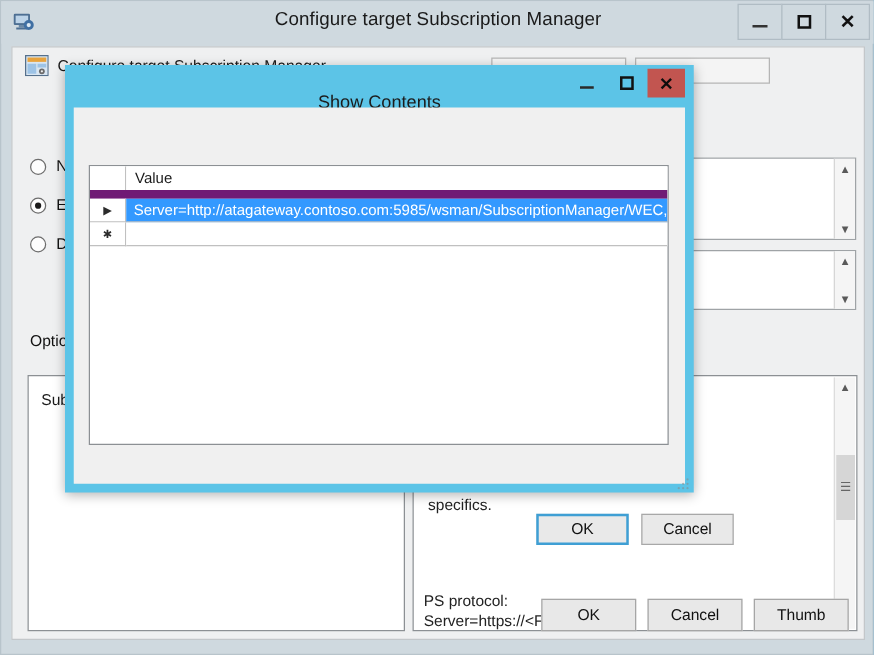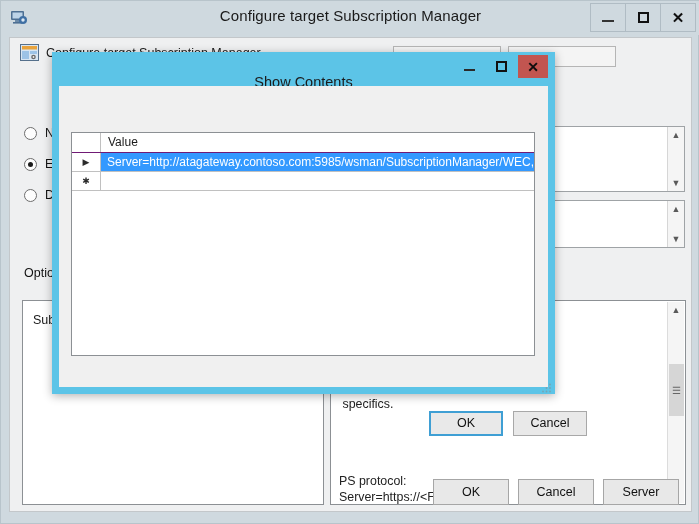--- a/index.html
+++ b/index.html
@@ -355,21 +355,21 @@
     width: 464px;
     height: 224px;
     background: #ffffff;
     border: 1px solid #8c9094;
     box-sizing: border-box;
     overflow: hidden;
   }
   .grid-header {
     display: flex;
     height: 19px;
-    border-bottom: 1px solid #701a75;
+    border-bottom: 7px solid #701a75;
     background: #ffffff;
     justify-content: flex-end;
   }
   .grid-corner {
     width: 29px;
     border-right: 1px solid #c0c0c0;
     background: #ffffff;
     box-sizing: border-box;
   }
   .grid-colhead {
@@ -548,21 +548,21 @@
         <div class="help-scroll">
           <div class="arrow up" style="position:absolute;left:0;top:0;width:16px;height:16px;display:flex;align-items:center;justify-content:center;font-size:9px;color:#5a5a5a;">▲</div>
           <div class="thumb">☰</div>
           <div class="arrow down" style="position:absolute;left:0;bottom:0;width:16px;height:16px;display:flex;align-items:center;justify-content:center;font-size:9px;color:#5a5a5a;">▼</div>
         </div>
       </div>
 
       <div class="main-footer-btns">
         <div class="btn">OK</div>
         <div class="btn">Cancel</div>
-        <div class="btn">Server</div>
+        <div class="btn">Thumb</div>
       </div>
 
     </div>
   </div>
 
   <div class="dialog">
     <div class="dlg-titlebar">
       <div class="dlg-title-text">Show Contents</div>
       <div class="dlg-winbtns">
         <div class="dlg-winbtn">

